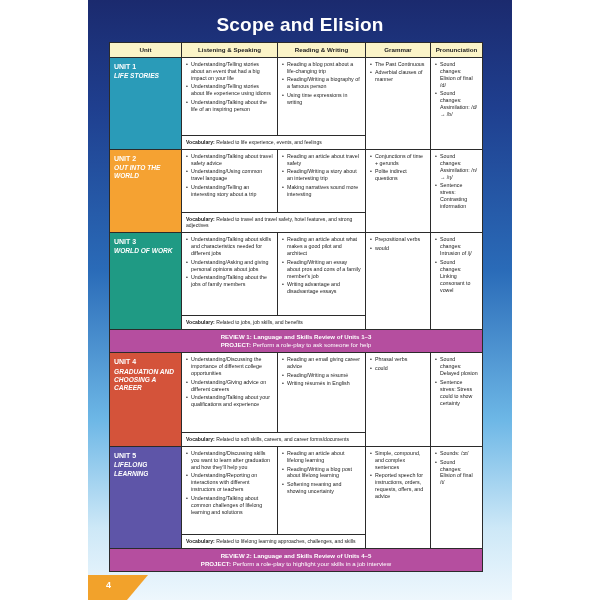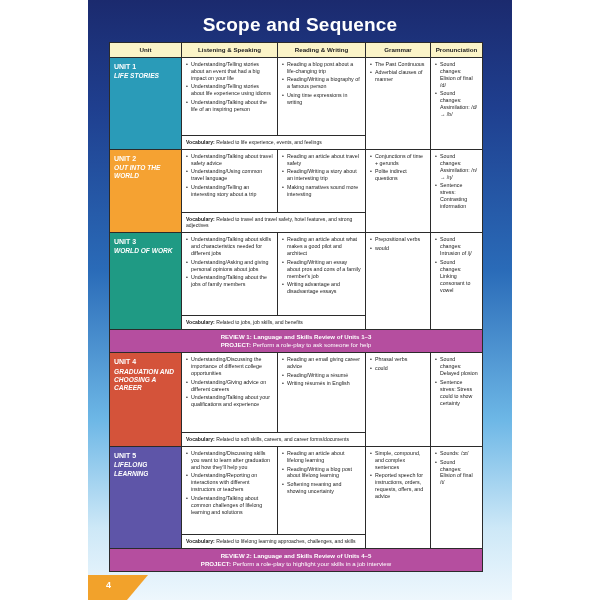--- a/index.html
+++ b/index.html
@@ -58,21 +58,21 @@
   }
   .page-num {
     position: absolute; left: 18px; top: 580px; color: #fff; font-weight: bold;
     font-size: 9px;
   }
 </style>
 </head>
 <body>
 
 <div class="page">
-  <div class="title">Scope and Sequence</div>
+  <div class="title">Scope and Elision</div>
 
   <table class="ss">
     <colgroup>
       <col class="c-unit">
         <col class="c-ls">
         <col class="c-rw">
         <col class="c-gr">
         <col class="c-pr">
     </colgroup>
     <thead>

